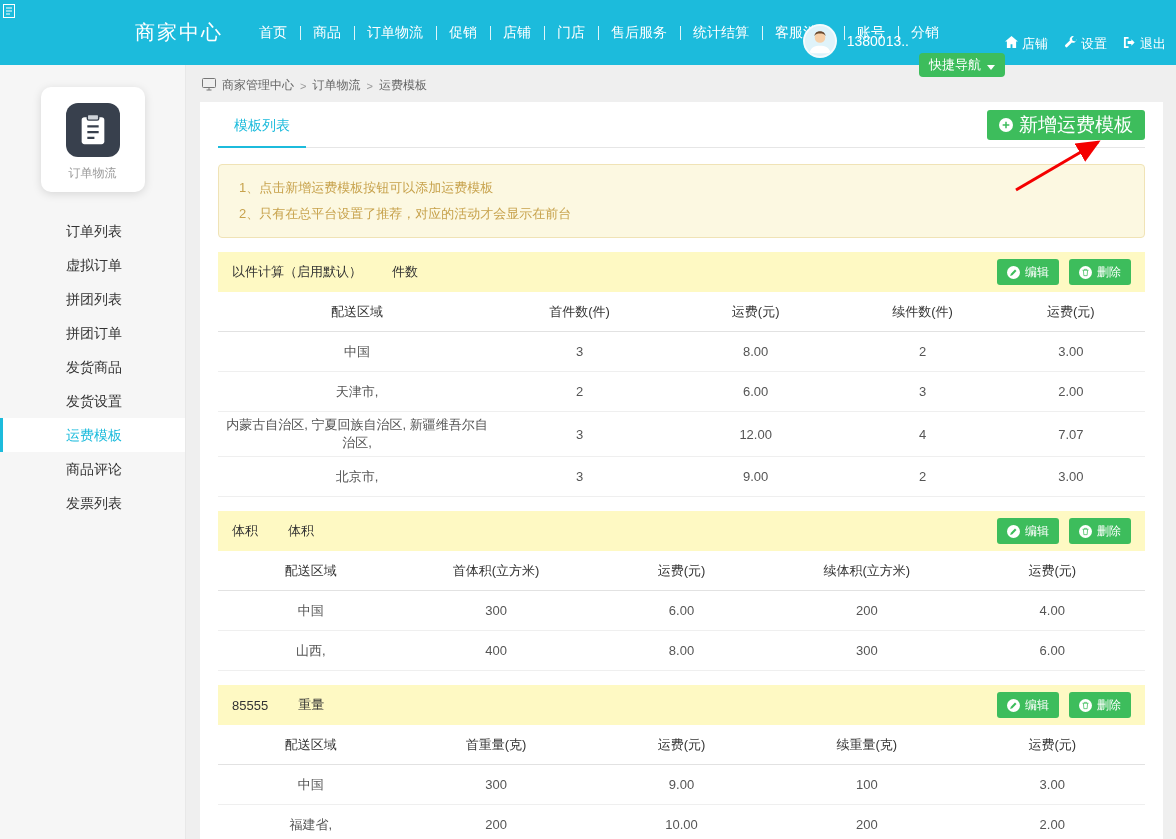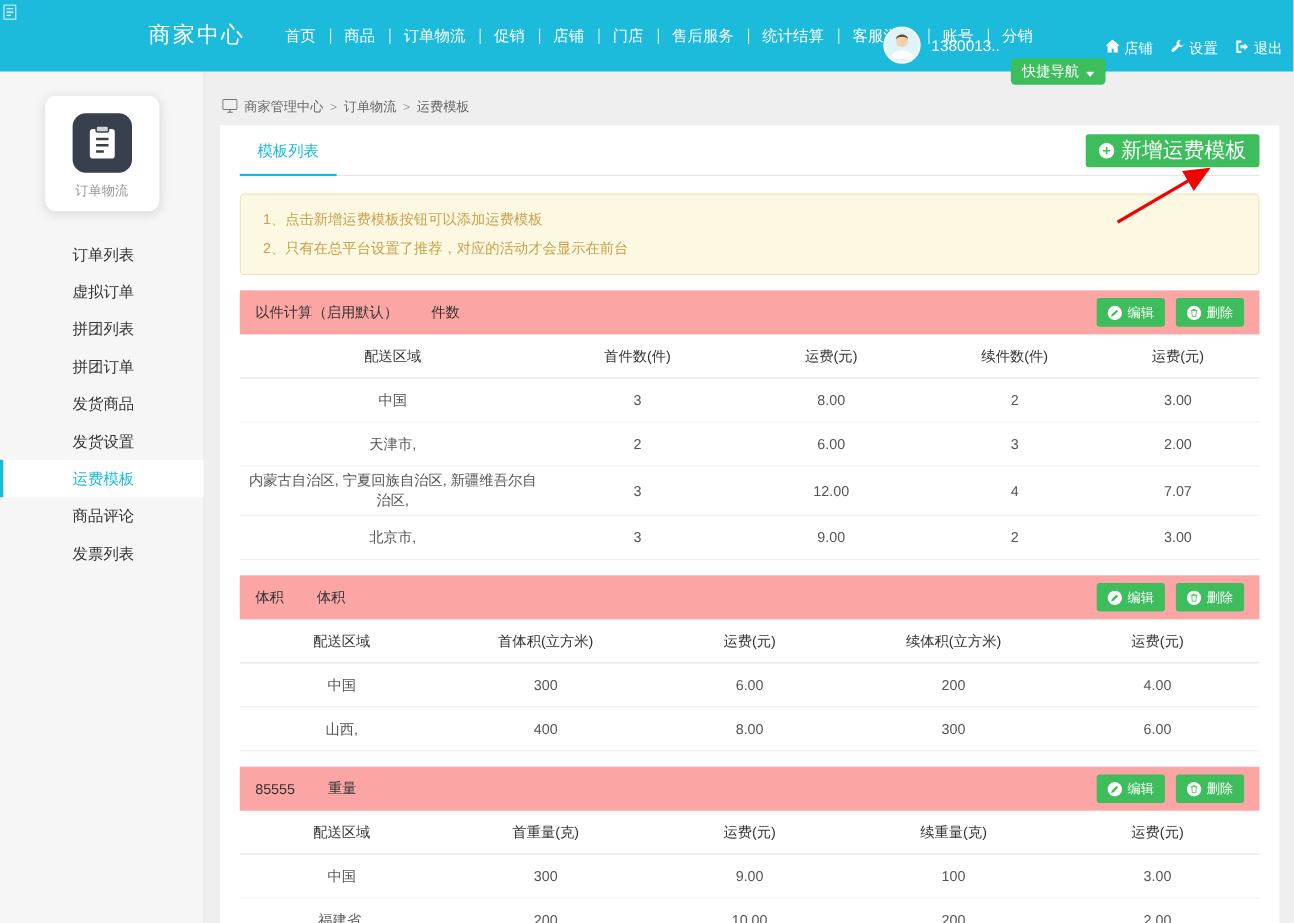--- a/index.html
+++ b/index.html
@@ -34,40 +34,40 @@
   .module-icon::before { content:""; position:absolute; left:-8px; top:-6px; width:26px; height:26px;
     border-radius:50%; background:#e3e3e3; z-index:-1; }
   .module-label { font-size:12px; color:#999; }
   .side-menu { margin-top:22px; }
   .side-item { display:block; height:34px; line-height:34px; text-align:center; font-size:14px; color:#333;
     cursor:pointer; border-left:3px solid transparent; }
   .side-item.active { background:#fff; color:#1CBBDC; border-left-color:#1CBBDC; }
 
   
   .content { position:absolute; left:186px; right:0; top:65px; bottom:0; padding:0 13px 0 14px; overflow:hidden; }
-  .breadcrumb { display:flex; align-items:center; gap:6px; font-size:12px; color:#666; margin:24px 2px 8px;text-align:right; }
+  .breadcrumb { display:flex; align-items:center; gap:6px; font-size:12px; color:#666; margin:12px 2px 8px;text-align:right; }
   .breadcrumb .crumb { color:#666; cursor:pointer; }
   .breadcrumb .sep { color:#999; font-size:11px; }
 
   .panel { background:#fff; min-height:720px; padding:0 18px 20px; position:relative; }
   .tabbar { height:46px; border-bottom:1px solid #e6e6e6; position:relative; display:flex; align-items:center; }
   .tab { color:#1CBBDC; font-size:14px; padding:0 16px; height:46px; line-height:46px;
     border-bottom:2px solid #1CBBDC; cursor:pointer; }
   .add-btn { position:absolute; right:0; top:8px; background:#3DBD5C; color:#fff; border:none; height:30px;
     border-radius:3px; padding:0 12px; display:flex; align-items:center; gap:6px; font-size:19px; cursor:pointer;
     font-family:inherit; z-index:2; }
   .circle-ic { width:14px; height:14px; border-radius:50%; background:#fff; display:inline-flex;
     align-items:center; justify-content:center; flex:0 0 auto; }
   .red-arrow { position:absolute; right:45px; top:28px; width:110px; height:66px; z-index:3; pointer-events:none; }
 
   .notice { margin:16px 0 14px; border:1px solid #f0e3b6; background:#fcf8e1; border-radius:4px;
     padding:10px 20px; color:#c7a24c; font-size:13px; line-height:26px; }
 
   .tpl-section { margin-top:14px; }
-  .sec-head { background:#fca5a5; height:40px; display:flex; align-items:center; padding:0 14px;
+  .sec-head { background:#fef9c3; height:40px; display:flex; align-items:center; padding:0 14px;
     font-size:13px; color:#333; }
   .sec-sub { margin-left:30px;text-align:center; }
   .sec-actions { margin-left:auto; display:flex; gap:10px; }
   .sm-btn { background:#3DBD5C; border:none; color:#fff; height:26px; border-radius:3px; padding:0 10px;
     font-size:12px; display:flex; align-items:center; gap:5px; cursor:pointer; font-family:inherit; }
   .sm-btn .circle-ic { width:13px; height:13px; }
 
   .trow { display:flex; align-items:center; min-height:40px; border-bottom:1px solid #efefef;
     font-size:13px; color:#555; text-align:center; }
   .trow.thead { border-bottom:1px solid #e2e2e2; color:#333; }

